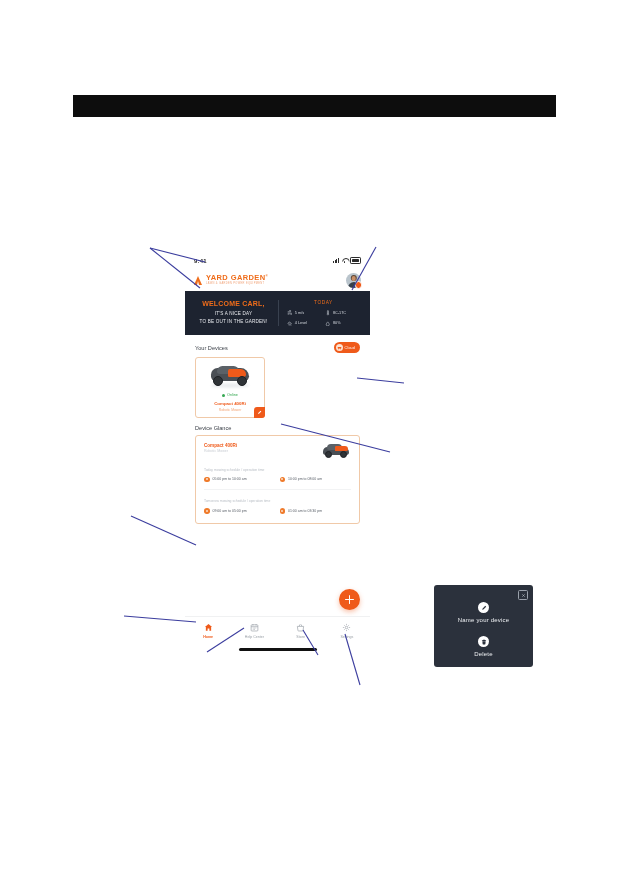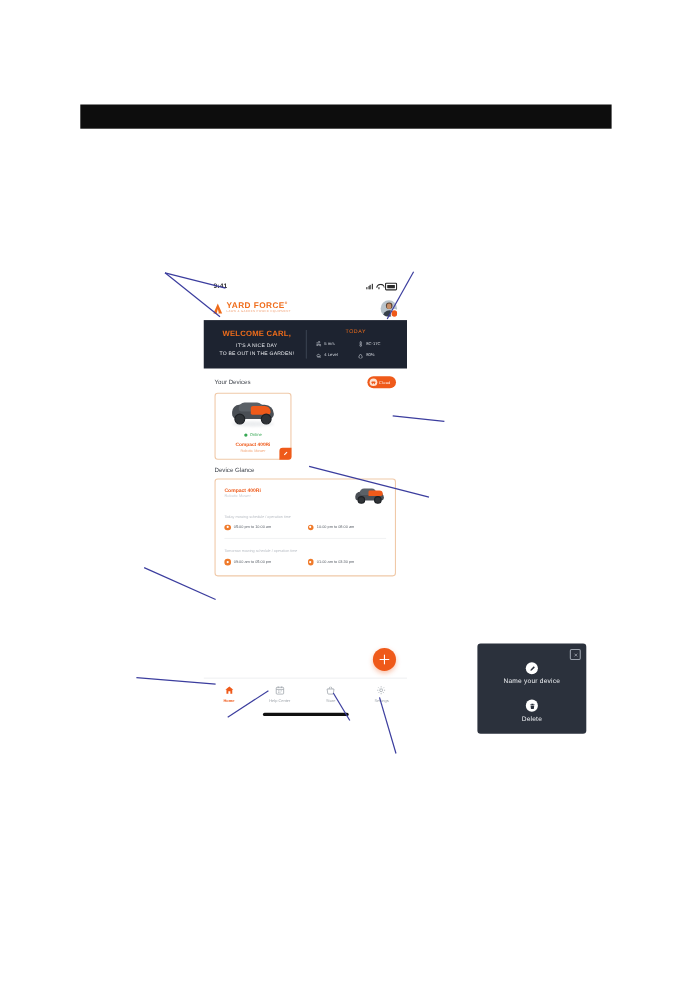--- a/index.html
+++ b/index.html
@@ -294,21 +294,21 @@
         </span>
       <span class="wifi"></span>
       <span class="batt"></span>
     </div>
   </div>
 
   <div class="brandrow">
     <div class="brand">
       <span class="brand-mark"></span>
       <span class="brand-txt">
-        <span class="brand-name"><span>YARD FORCE</span><span class="brand-reg">®</span></span>
+        <span class="brand-name"><span>YARD GARDEN</span><span class="brand-reg">®</span></span>
         <span class="brand-tag">LAWN &amp; GARDEN POWER EQUIPMENT</span>
       </span>
     </div>
     <div class="avatar-wrap">
       <div class="avatar">
         <span class="body"></span>
           <span class="head"></span>
           <span class="face"></span>
       </div>
       <span class="avatar-badge"></span>

